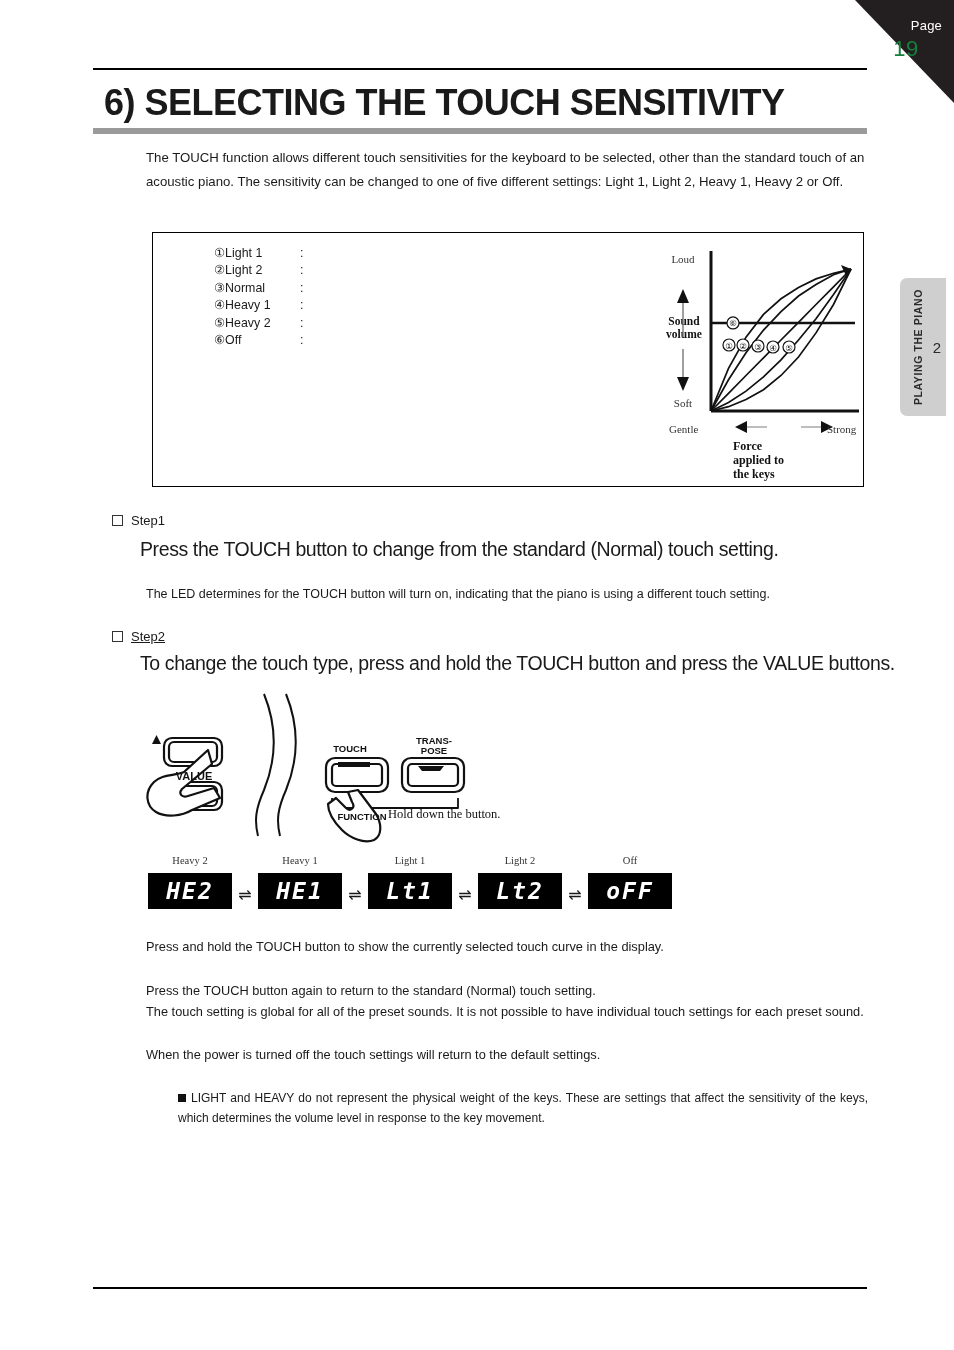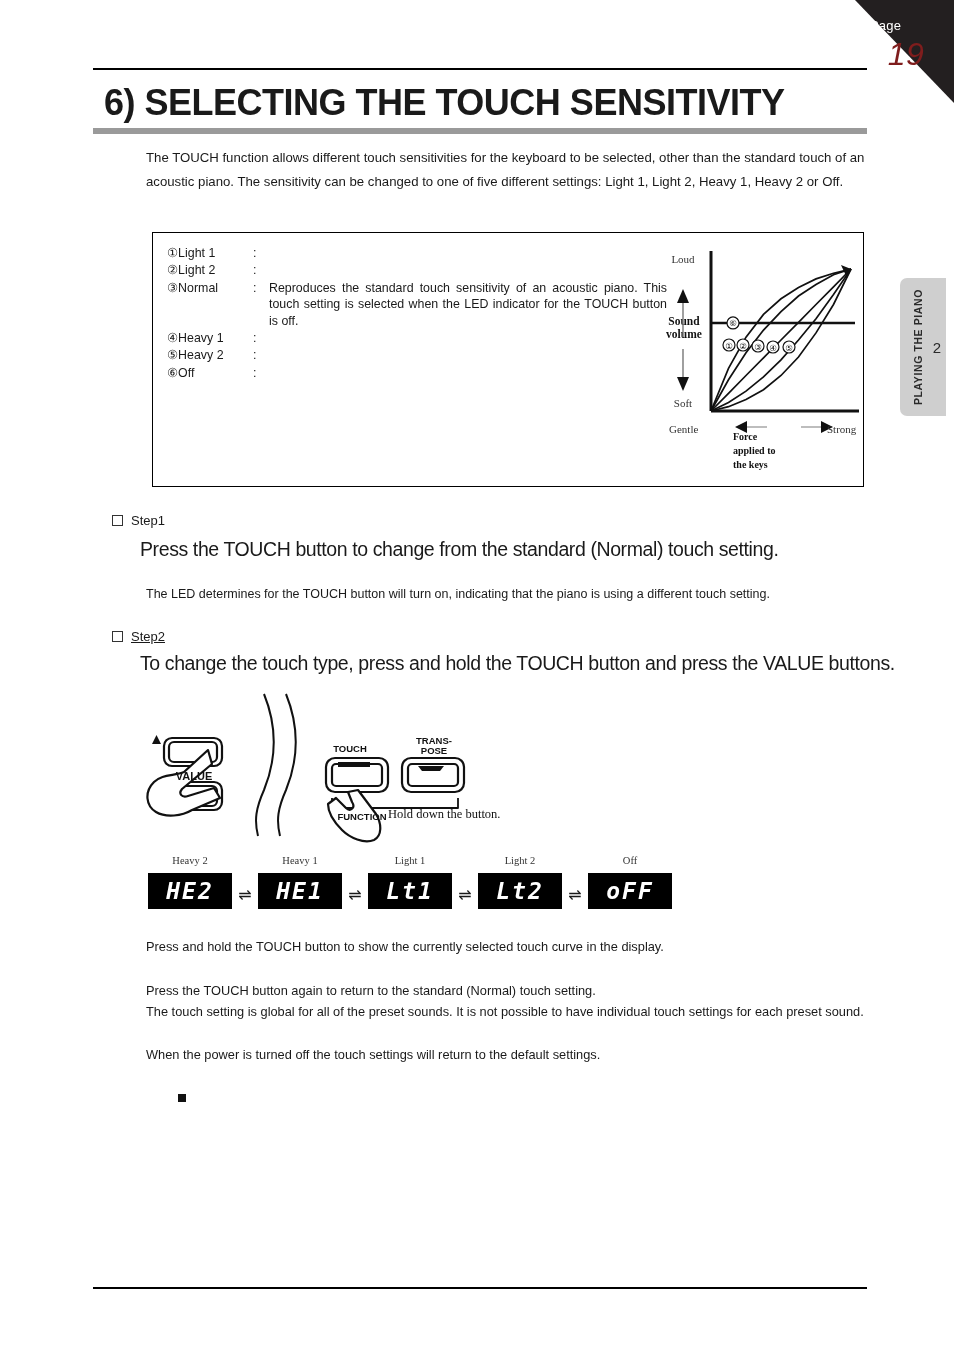--- a/index.html
+++ b/index.html
@@ -14,26 +14,26 @@
   }
 
   
   .corner-wrap { position:absolute; top:0; right:0; width:99px; height:103px; }
   .corner-tri {
     position:absolute; top:0; right:0; width:0; height:0;
     border-top: 103px solid #231f20;
     border-left: 99px solid transparent;
   }
   .corner-page-label {
-    position:absolute; top:18px; right:12px; width:72px; text-align:left;
+    position:absolute; top:18px; right:12px; width:72px; text-align:right;
     color:#fff; font-size:13px; letter-spacing:.2px;
   }
   .corner-page-num {
     position:absolute; top:36px; right:12px; width:72px; text-align:center;
-    color:#7f1d1d; font-size:32px; letter-spacing:.5px;font-style:italic;
+    color:#15803d; font-size:22px; letter-spacing:.5px;
   }
 
   
   .top-rule {
     position:absolute; left:93px; top:68px; width:774px; height:2px; background:#000;
   }
   .bottom-rule {
     position:absolute; left:93px; top:1287px; width:774px; height:2px; background:#000;
   }
 
@@ -70,21 +70,21 @@
   .side-tab-num {
     position:absolute; right:5px; top:61px; font-size:15px; color:#2a2a2a;
   }
 
   
   .infobox {
     position:absolute; left:152px; top:232px; width:712px; height:255px;
     border:1.5px solid #000; background:#fff;
   }
   .deflist { position:absolute; left:14px; top:12px; width:500px; }
-  .defrow { display:flex; font-size:12.4px; line-height:16.4px; margin-bottom:1px; }
+  .defrow { display:flex; font-size:12.4px; line-height:16.4px; margin-bottom:1px;margin-left:47px; }
   .def-name { width:86px; flex:0 0 86px; }
   .def-colon { width:16px; flex:0 0 16px; text-align:left; }
   .def-desc { flex:1 1 auto; text-align:justify; }
   .circnum { font-size:12.4px; }
 
   
   .chart { position:absolute; left:508px; top:8px; width:198px; height:240px; }
   .chart-loud, .chart-soft {
     position:absolute; left:0; width:44px; text-align:center;
     font-family:"Liberation Serif", serif; font-size:11px; color:#333;
@@ -97,22 +97,22 @@
     line-height:13px; color:#111;
   }
   .chart-svg { position:absolute; left:0; top:0; }
   .chart-xlabels {
     position:absolute; left:8px; top:182px; width:190px;
     font-family:"Liberation Serif", serif; font-size:11px; color:#333;
   }
   .x-gentle { position:absolute; left:0; top:0; }
   .x-strong { position:absolute; left:158px; top:0; }
   .x-force {
-    position:absolute; left:64px; top:7px; width:62px; text-align:left;
-    font-weight:bold; font-size:10px; line-height:14px; color:#111;
+    position:absolute; left:64px; top:16px; width:62px; text-align:left;
+    font-weight:bold; font-size:12px; line-height:14px; color:#111;
   }
 
   
   .step-label {
     position:absolute; font-size:13px; display:flex; align-items:center; gap:8px;
   }
   .step-box {
     display:inline-block; width:11px; height:11px; border:1.4px solid #333; background:#fff;
   }
   .step-head {
@@ -177,21 +177,20 @@
       <div class="def-name"><span class="circnum">①</span><span>Light 1</span></div>
       <div class="def-colon">:</div>
     </div>
     <div class="defrow">
       <div class="def-name"><span class="circnum">②</span><span>Light 2</span></div>
       <div class="def-colon">:</div>
     </div>
     <div class="defrow">
       <div class="def-name"><span class="circnum">③</span><span>Normal</span></div>
       <div class="def-colon">:</div>
-      <div class="def-desc">Reproduces the standard touch sensitivity of an acoustic piano. This touch setting is selected when the LED indicator for the TOUCH button is off.</div>
     </div>
     <div class="defrow">
       <div class="def-name"><span class="circnum">④</span><span>Heavy 1</span></div>
       <div class="def-colon">:</div>
     </div>
     <div class="defrow">
       <div class="def-name"><span class="circnum">⑤</span><span>Heavy 2</span></div>
       <div class="def-colon">:</div>
     </div>
     <div class="defrow">
@@ -352,14 +351,14 @@
     </div>
   </div>
 </div>
 
 <div class="p-body" style="left:146px; top:936px; width:720px;">Press and hold the TOUCH button to show the currently selected touch curve in the display.</div>
 <div class="p-body" style="left:146px; top:980px; width:720px;">Press the TOUCH button again to return to the standard (Normal) touch setting.</div>
 <div class="p-body" style="left:146px; top:1001px; width:722px;">The touch setting is global for all of the preset sounds. It is not possible to have individual touch settings for each preset sound.</div>
 <div class="p-body" style="left:146px; top:1044px; width:720px;">When the power is turned off the touch settings will return to the default settings.</div>
 
 <div class="note">
-  <span class="note-sq"></span>
+  <span class="note-sq"></span><span>LIGHT and HEAVY do not represent the physical weight of the keys. These are settings that affect the sensitivity of the keys, which determines the volume level in response to the key movement.</span>
 </div>
 
 </body></html>

